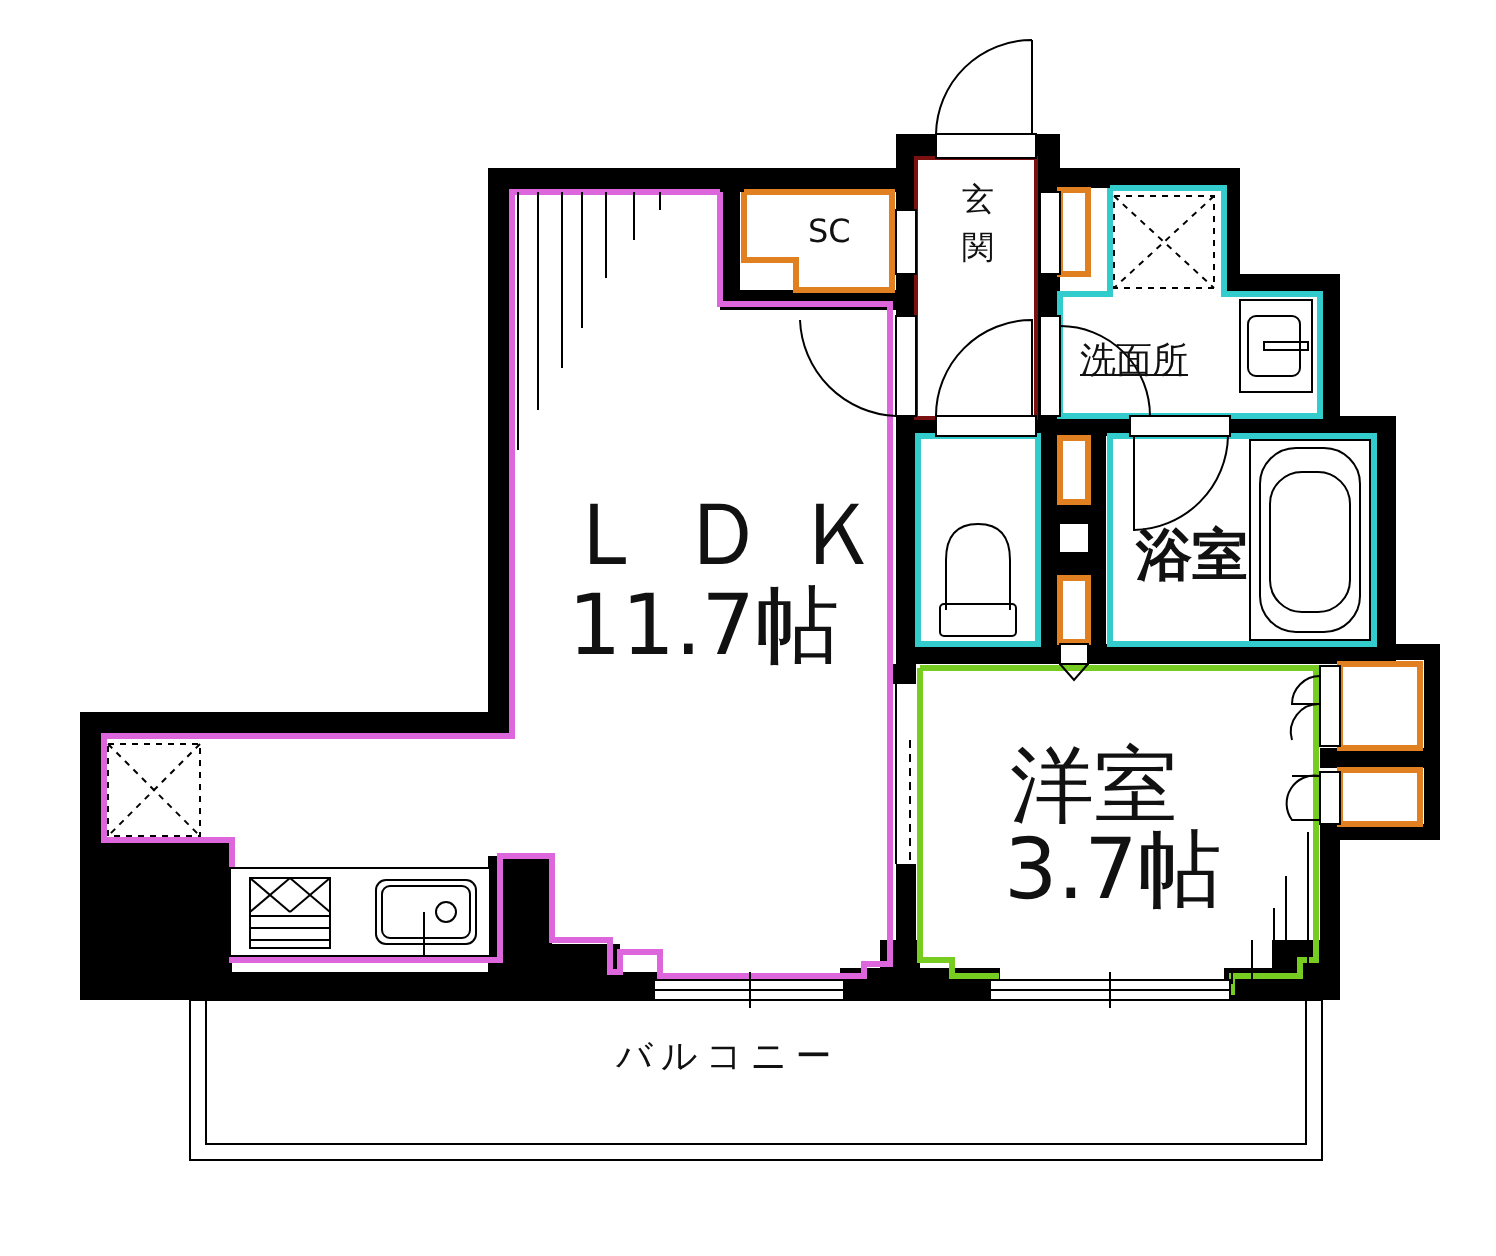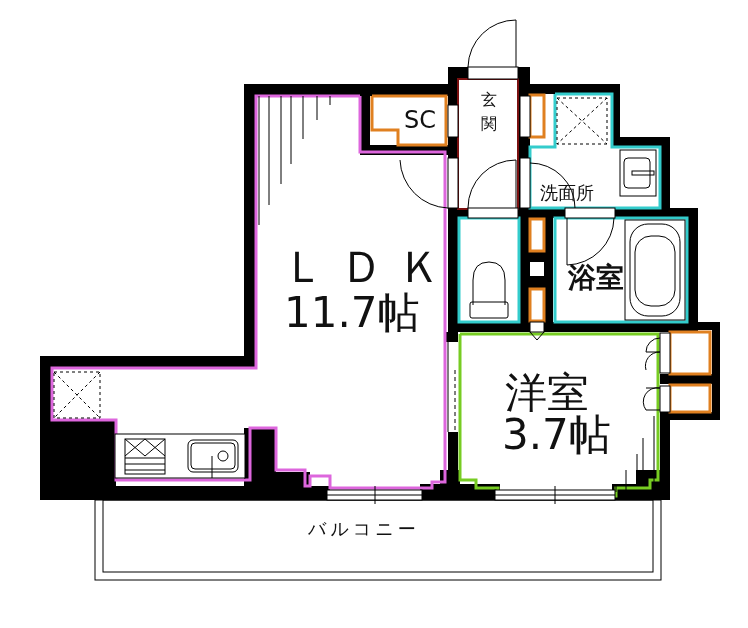--- a/index.html
+++ b/index.html
@@ -4,22 +4,22 @@
 <style>
   html, body { margin: 0; padding: 0; background: #ffffff; }
   body { width: 748px; height: 628px; position: relative; overflow: hidden; font-family: "DejaVu Sans", sans-serif; }
   #plan { position: absolute; left: 0; top: 0; width: 748px; height: 628px; }
   .lbl { position: absolute; color: #111; white-space: nowrap; text-align: center; line-height: 1; }
   .ldk-name { left: 282px; top: 246px; font-size: 44px; letter-spacing: 14px; font-family: Liberation Serif, serif; }
   .ldk-size { left: 284px; top: 292px; font-size: 42px; }
   .yo-name { left: 505px; top: 372px; font-size: 42px; }
   .yo-size { left: 502px; top: 414px; font-size: 42px; }
   .genkan { left: 474px; top: 88px; font-size: 16px; line-height: 24px; width: 30px; white-space: normal; }
-  .sc { left: 404px; top: 108px; font-size: 24px; }
-  .senmen { left: 540px; top: 184px; font-size: 18px; }
+  .sc { left: 404px; top: 108px; font-size: 16px; }
+  .senmen { left: 540px; top: 172px; font-size: 18px; text-decoration: underline; }
   .yokushitsu { left: 568px; top: 264px; font-size: 28px; font-weight: bold; }
   .balcony { left: 308px; top: 520px; font-size: 18px; letter-spacing: 4px; }
 </style>
 </head>
 <body>
 
 <svg id="plan" viewBox="0 0 748 628" xmlns="http://www.w3.org/2000/svg">
 
   <g fill="none" stroke="#000" stroke-width="1">
     <rect x="95" y="500" width="566" height="80"></rect>

